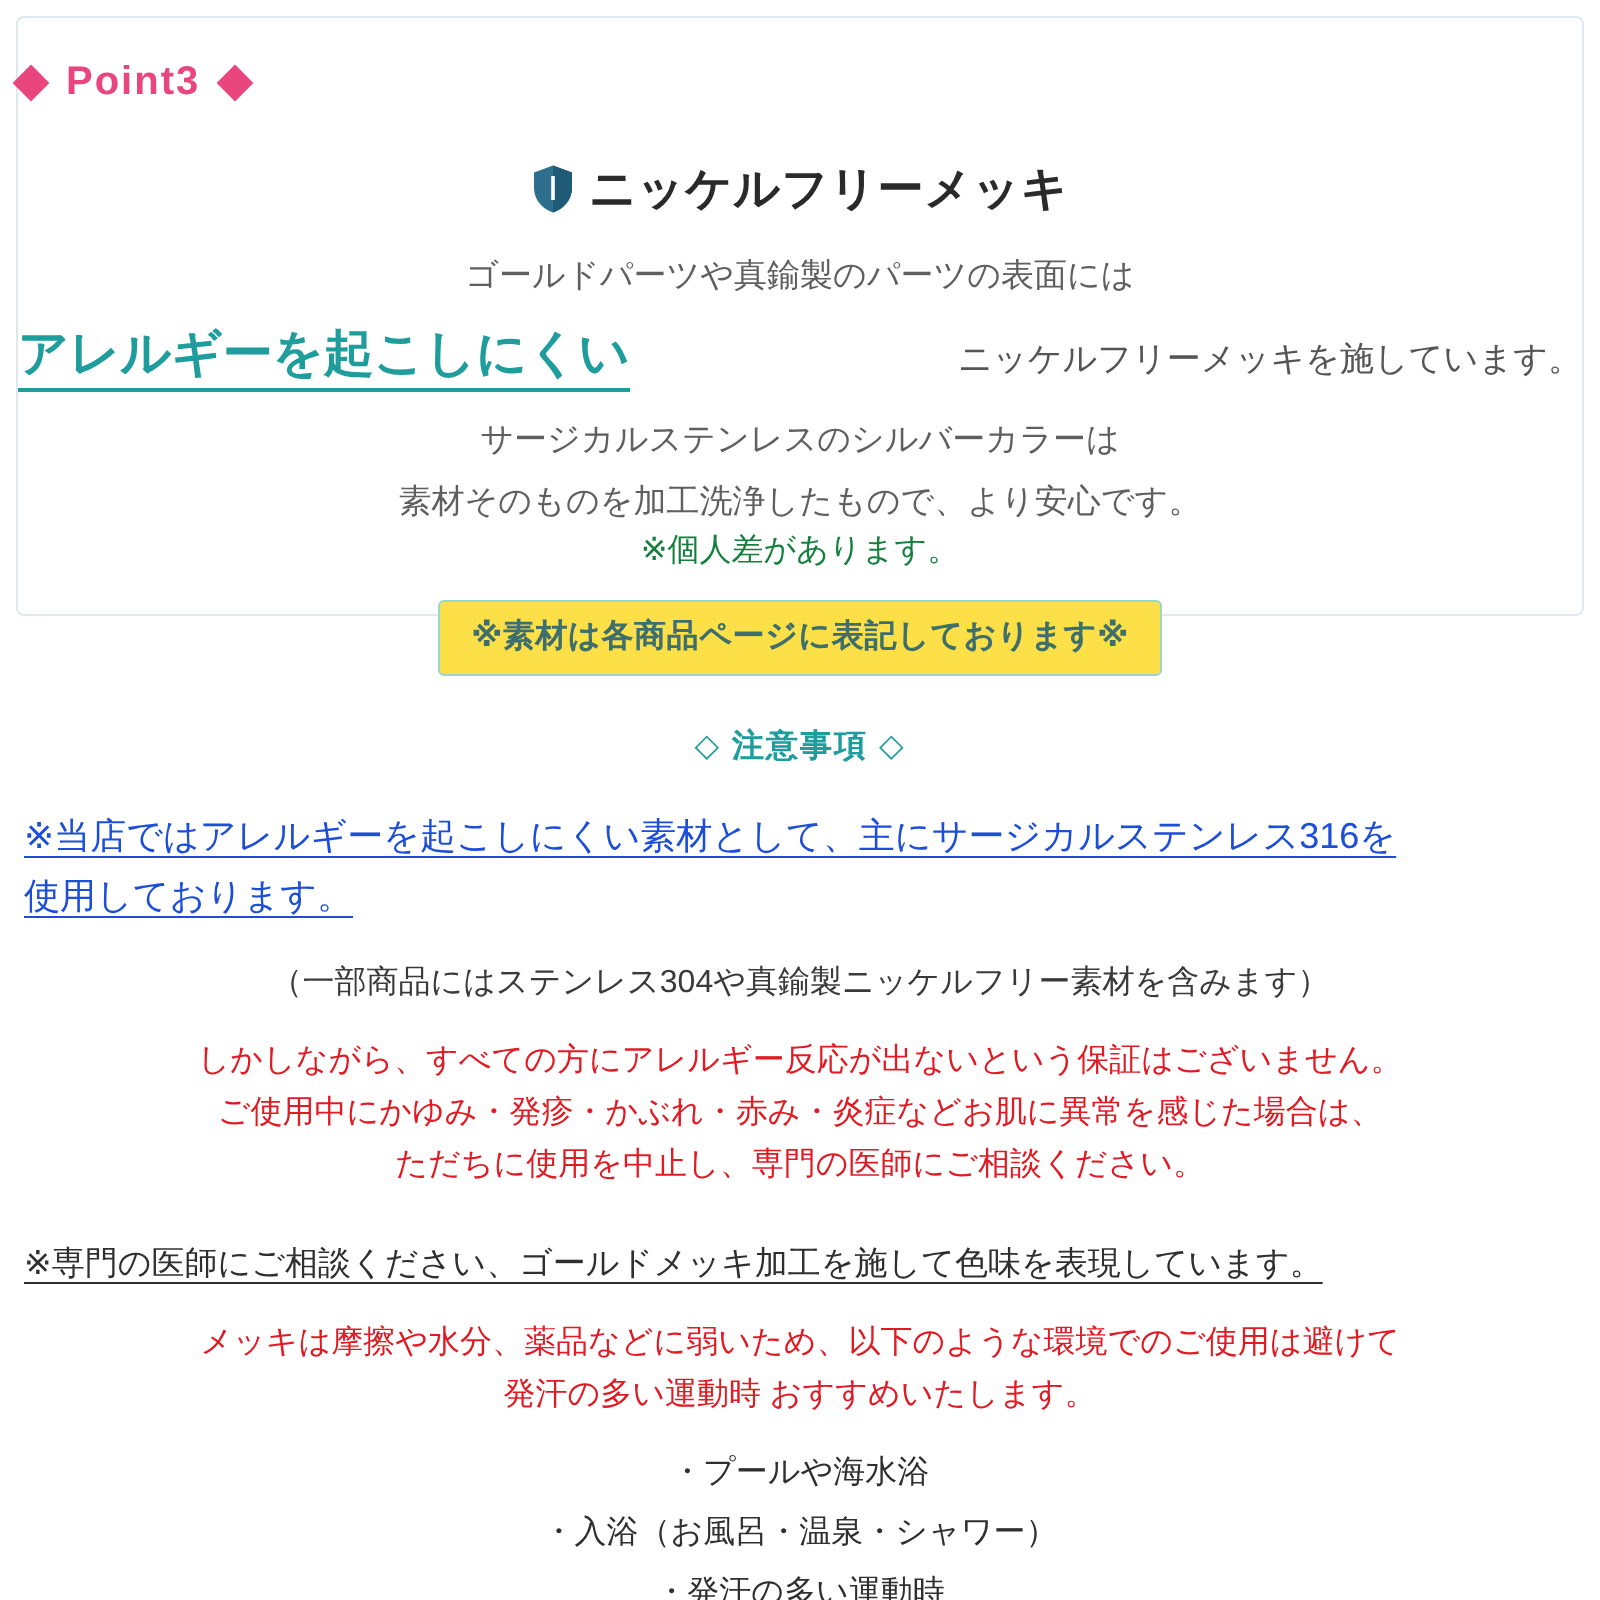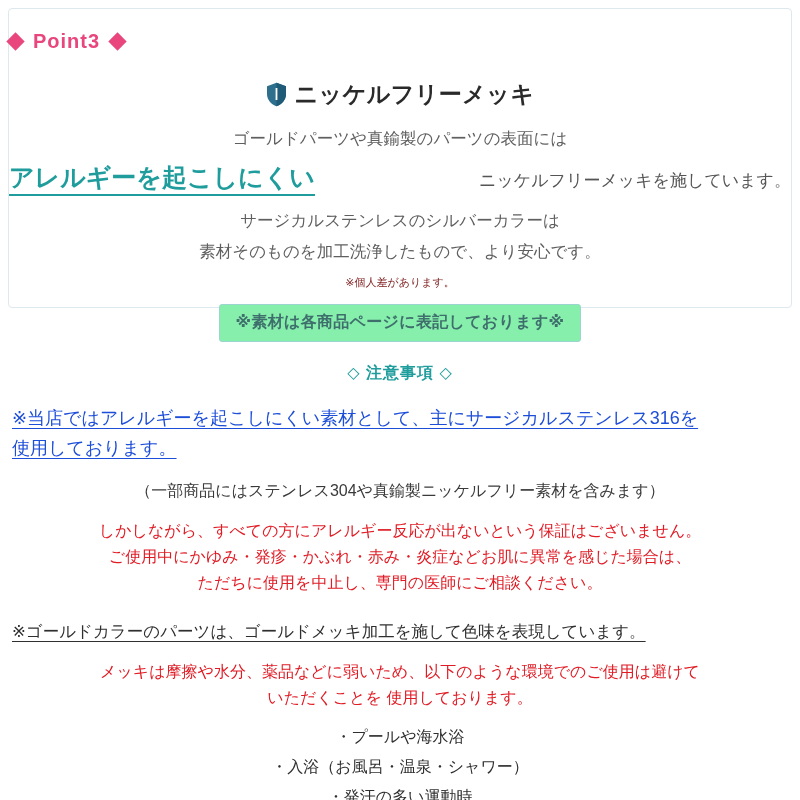--- a/index.html
+++ b/index.html
@@ -96,30 +96,29 @@
   }
   .hl-rest {
     font-size: 17px;
     color: #555555;
   }
 
   .line.l3 { margin-top: 12px; }
   .line.l4 { margin-top: 6px; }
 
   .note-small {
-    margin-top: 10px;
-    font-size: 11px;
-    color: #7f1d1d;
+    font-size: 16px;
+    color: #15803d;
   }
 
   .material-badge {
     margin: 14px auto 0 auto;
     display: inline-block;
     border: 1px solid #9ad6cf;
-    background: #86efac;
+    background: #fde047;
     color: #3f6f6c;
     font-size: 16px;
     font-weight: bold;
     padding: 7px 16px 8px 16px;
     border-radius: 3px;
     letter-spacing: 0.3px;
   }
 
   
   .lower {
@@ -241,25 +240,25 @@
     </div>
 
     <div class="paren-note">（一部商品にはステンレス304や真鍮製ニッケルフリー素材を含みます）</div>
 
     <div class="red-block">
       <div>しかしながら、すべての方にアレルギー反応が出ないという保証はございません。</div>
       <div>ご使用中にかゆみ・発疹・かぶれ・赤み・炎症などお肌に異常を感じた場合は、</div>
       <div>ただちに使用を中止し、専門の医師にご相談ください。</div>
     </div>
 
-    <div class="gold-line">※ゴールドカラーのパーツは、ゴールドメッキ加工を施して色味を表現しています。</div>
+    <div class="gold-line">※専門の医師にご相談ください、ゴールドメッキ加工を施して色味を表現しています。</div>
 
     <div class="red-block2">
       <div>メッキは摩擦や水分、薬品などに弱いため、以下のような環境でのご使用は避けて</div>
-      <div>いただくことを 使用しております。</div>
+      <div>発汗の多い運動時 おすすめいたします。</div>
     </div>
 
     <ul class="bullets">
       <li>・プールや海水浴</li>
       <li>・入浴（お風呂・温泉・シャワー）</li>
       <li>・発汗の多い運動時</li>
     </ul>
   </div>
 
 </div>

